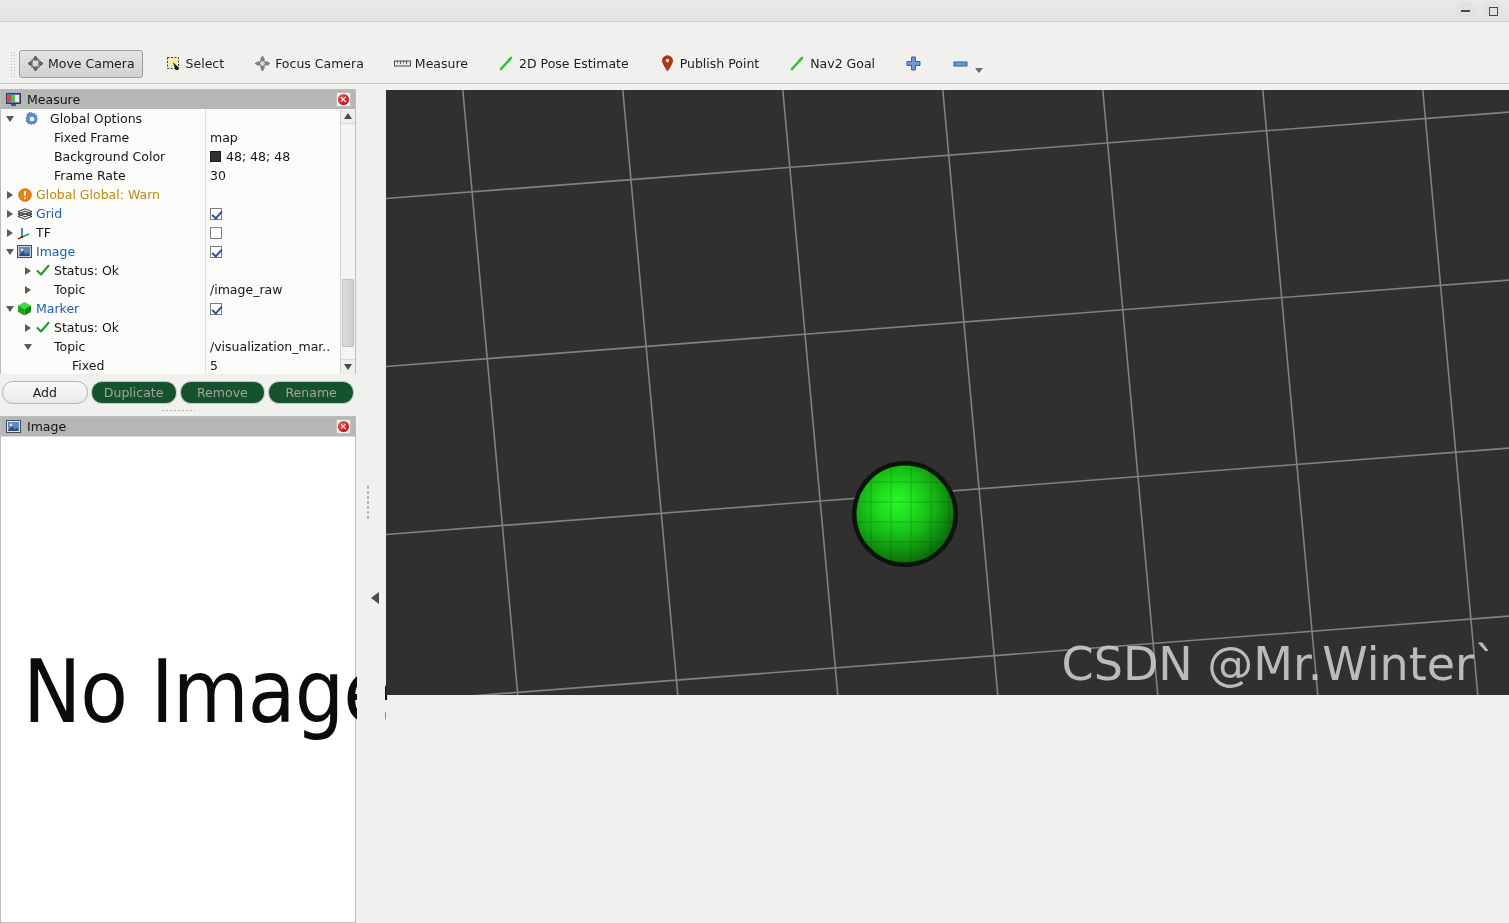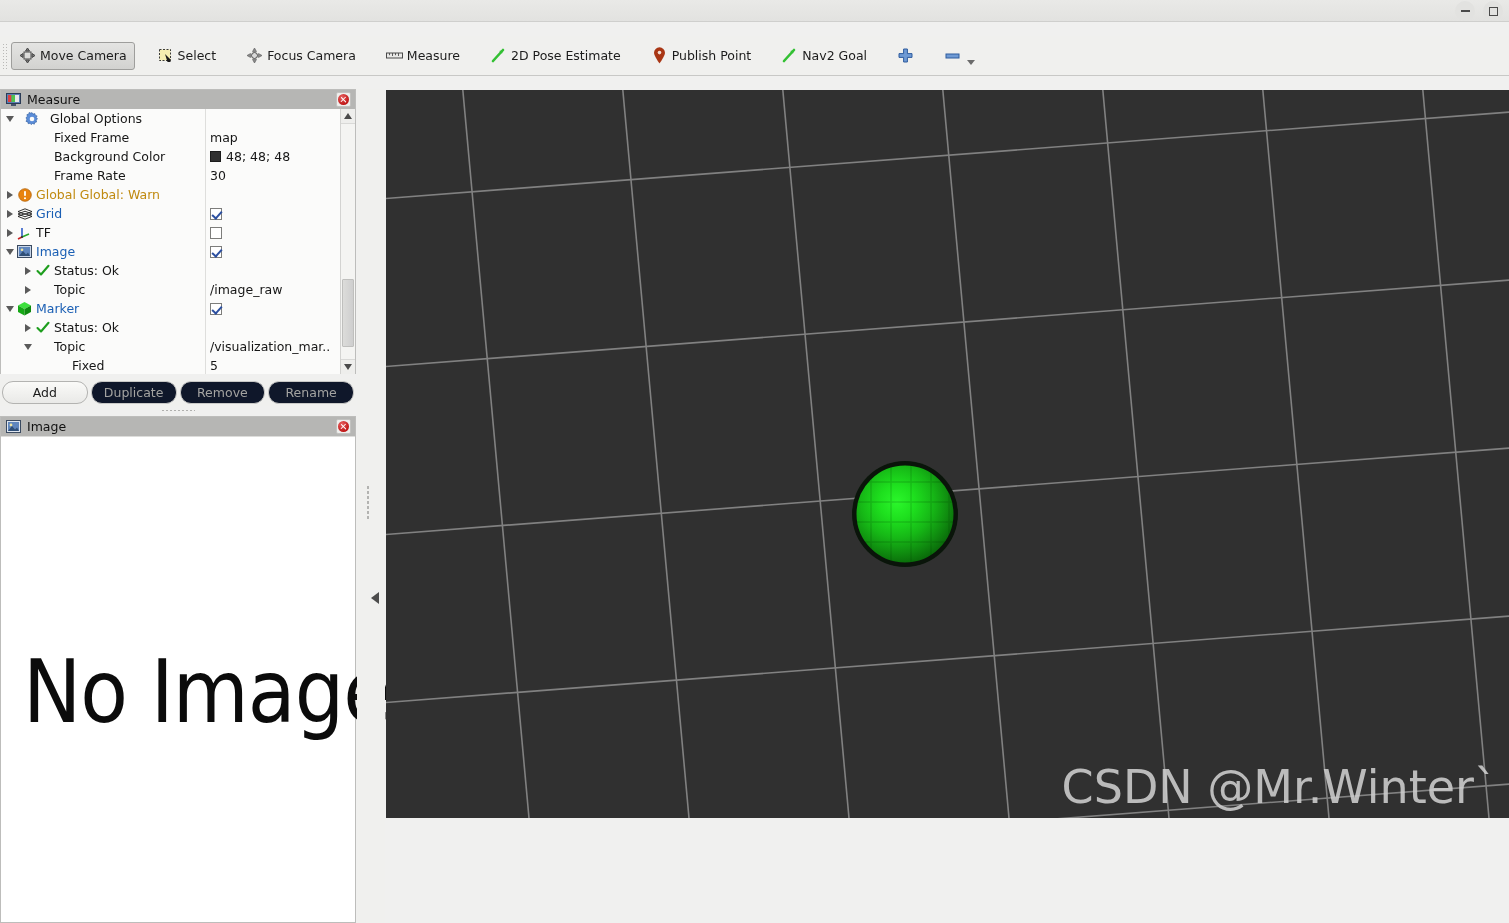--- a/index.html
+++ b/index.html
@@ -49,25 +49,25 @@
   }
   .menu-item {
     font-size: 13px; color: #1a1a1a;
     padding: 3px 9px;
     cursor: default;
   }
   .menu-item u { text-decoration: underline; }
 
   
   .toolbar {
-    position: absolute; left: 0; top: 36px; width: 1509px; height: 40px;
+    position: absolute; left: 0; top: 44px; width: 1509px; height: 40px;
     background: #f0f0ee;
     border-bottom: 1px solid #c8c8c6;
     display: flex; align-items: center;
-    padding-left: 2px;
+    padding-left: 10px;
   }
   .tool-grip {
     width: 7px; height: 26px; margin-right: 2px;
     background-image: radial-gradient(#b9b9b7 40%, transparent 41%);
     background-size: 3px 3px;
   }
   .tool-btn {
     display: flex; align-items: center; gap: 4px;
     height: 28px; padding: 0 7px;
     font-size: 12.5px; color: #1c1c1c;
@@ -191,21 +191,21 @@
     background: #f0f0ee;
   }
   .pbtn {
     flex: 1; height: 23px;
     font-size: 12.5px; color: #1a1a1a;
     background: linear-gradient(to bottom,#fafaf8,#e9e9e7);
     border: 1px solid #b3b3b1; border-radius: 11px;
     display: flex; align-items: center; justify-content: center;
     cursor: default;
   }
-  .pbtn.disabled { color: #a3a3a1; background: #0f172a; border-color: #c9c9c7; }
+  .pbtn.disabled { color: #a3a3a1; background: #14532d; border-color: #c9c9c7; }
 
   .split-dots {
     position: absolute; left: 0; top: 406px; width: 356px; height: 8px;
     display: flex; align-items: center; justify-content: center;
   }
   .split-dots span {
     width: 34px; height: 3px;
     background-image: radial-gradient(#b0b0ae 40%, transparent 41%);
     background-size: 4px 3px;
   }
@@ -247,21 +247,21 @@
   .splitter-arrow {
     position: absolute; left: 14px; top: 503px;
     width: 0; height: 0;
     border-top: 6px solid transparent; border-bottom: 6px solid transparent;
     border-right: 8px solid #4c4c4c;
   }
 
   
   #render-view {
     position: absolute; left: 386px; top: 90px;
-    width: 1123px; height: 728px;
+    width: 1123px; height: 605px;
     background: #303030;
     overflow: hidden;
   }
   #render-view svg { display: block; }
   .watermark {
     position: absolute; right: 12px; bottom: 4px;
     font-family: "DejaVu Sans", "Liberation Sans", sans-serif;
     font-size: 46px;
     color: #cfcfcf;
     opacity: 0.88;

